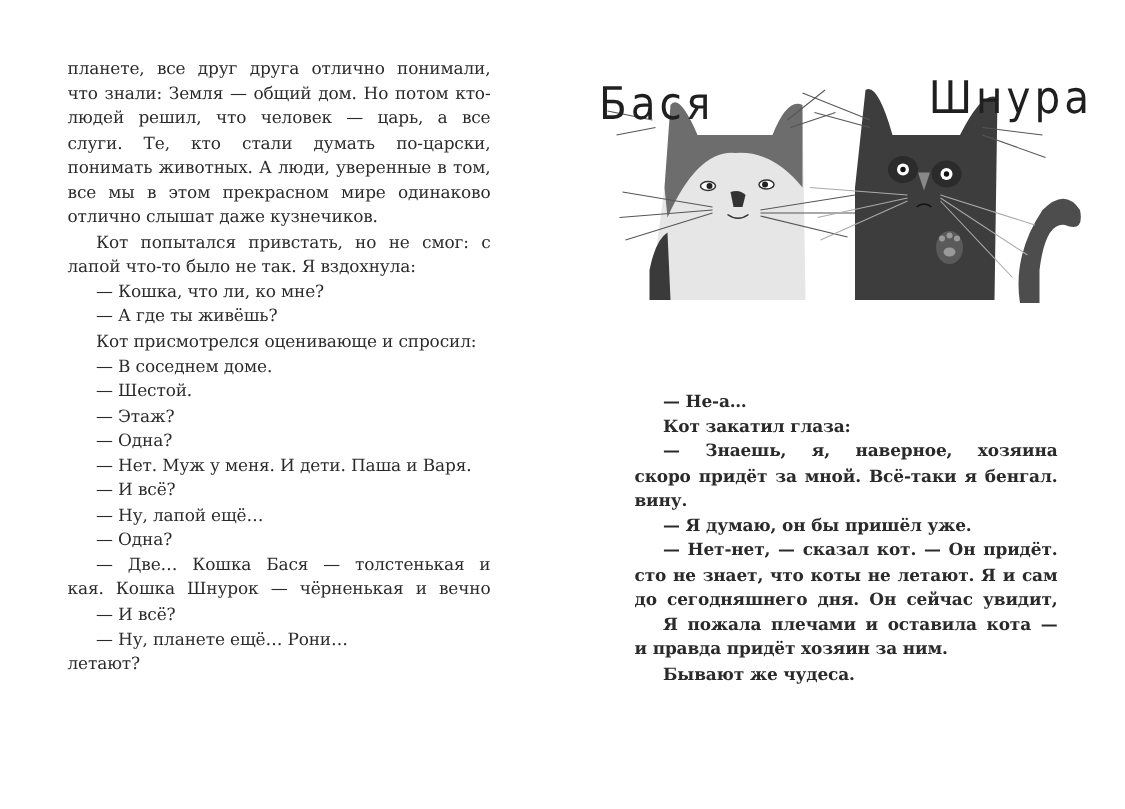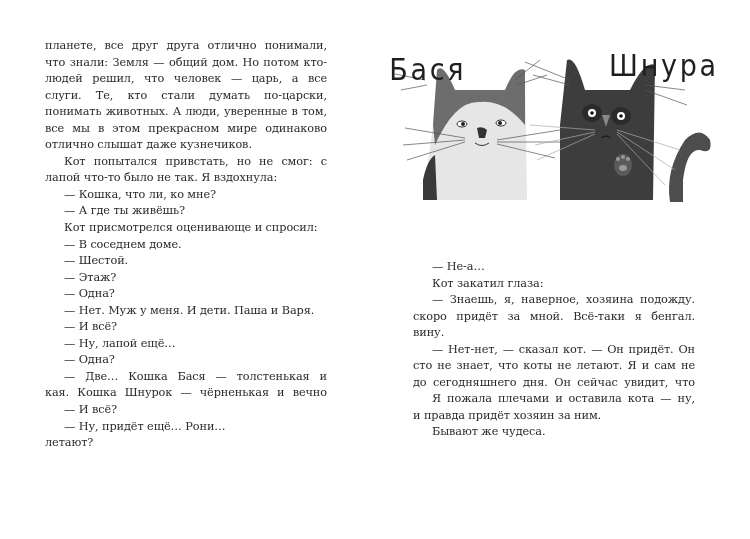--- a/index.html
+++ b/index.html
@@ -1,22 +1,22 @@
 <!DOCTYPE html>
 <html><head>
 <meta charset="utf-8">
 <style>
   html,body{margin:0;padding:0;background:#fff;}
   body{width:750px;height:539px;position:relative;overflow:hidden;font-family:"DejaVu Serif","Liberation Serif",serif;color:#2a2a2a;}
   .page{position:absolute;top:0;height:539px;width:375px;background:#fff;}
   .page.left{left:0;}
-  .page.right{left:365px;}
+  .page.right{left:375px;}
   .col{position:absolute;font-size:11.3px;line-height:16.55px;letter-spacing:-0.1px;}
   .left .col{left:45px;top:38px;width:282px;}
-  .right .col{left:48px;top:259px;width:282px;}
+  .right .col{left:48px;top:259px;width:282px;font-weight:bold;}
   .ln{white-space:nowrap;display:block;height:16.55px;}
   .ln.j{text-align:justify;text-align-last:justify;white-space:normal;overflow:hidden;}
   .ind{padding-left:19px;}
   .illus{position:absolute;left:0;top:30px;width:375px;height:230px;}
   .lbl{position:absolute;font-family:"DejaVu Sans",sans-serif;font-size:30px;color:#1f1f1f;letter-spacing:3px;transform:scaleX(0.9);}
 </style>
 </head>
 <body>
 
 <div class="page left">
@@ -37,21 +37,21 @@
       <span class="ln ind">— Шестой.</span>
       <span class="ln ind">— Этаж?</span>
       <span class="ln ind">— Одна?</span>
       <span class="ln ind">— Нет. Муж у меня. И дети. Паша и Варя.</span>
       <span class="ln ind">— И всё?</span>
       <span class="ln ind">— Ну, лапой ещё…</span>
       <span class="ln ind">— Одна?</span>
       <span class="ln ind j">— Две… Кошка Бася — толстенькая и белень-</span>
       <span class="ln j">кая. Кошка Шнурок — чёрненькая и вечно спящая.</span>
       <span class="ln ind">— И всё?</span>
-      <span class="ln ind">— Ну, придёт ещё… Рони…</span>
+      <span class="ln ind">— Ну, планете ещё… Рони…</span>
       <span class="ln">летают?</span>
     </div>
 </div>
 
 <div class="page right">
   <div class="illus">
     <svg width="375" height="230" viewBox="0 0 375 230">
 
       <g>
         <path d="M68 95 L72 40 Q78 32 90 60 L140 60 Q150 35 160 40 L162 170 L58 170 Z" fill="#e6e6e6"></path>
@@ -111,20 +111,21 @@
     </svg>
     <div class="lbl" style="left:20px;top:22px;">Бася</div>
     <div class="lbl" style="left:238px;top:18px;">Шнура</div>
   </div>
   <div class="col" id="right-col">
       <span class="ln ind">— Не-а…</span>
       <span class="ln ind">Кот закатил глаза:</span>
       <span class="ln ind j">— Знаешь, я, наверное, хозяина подожду. Он</span>
       <span class="ln j">скоро придёт за мной. Всё-таки я бенгал. Наполо-</span>
       <span class="ln">вину.</span>
+      <span class="ln ind">— Я думаю, он бы пришёл уже.</span>
       <span class="ln ind j">— Нет-нет, — сказал кот. — Он придёт. Он про-</span>
       <span class="ln j">сто не знает, что коты не летают. Я и сам не знал</span>
       <span class="ln j">до сегодняшнего дня. Он сейчас увидит, что меня</span>
       <span class="ln ind j">Я пожала плечами и оставила кота — ну, вдруг</span>
       <span class="ln">и правда придёт хозяин за ним.</span>
       <span class="ln ind">Бывают же чудеса.</span>
     </div>
 </div>
 
 </body></html>

